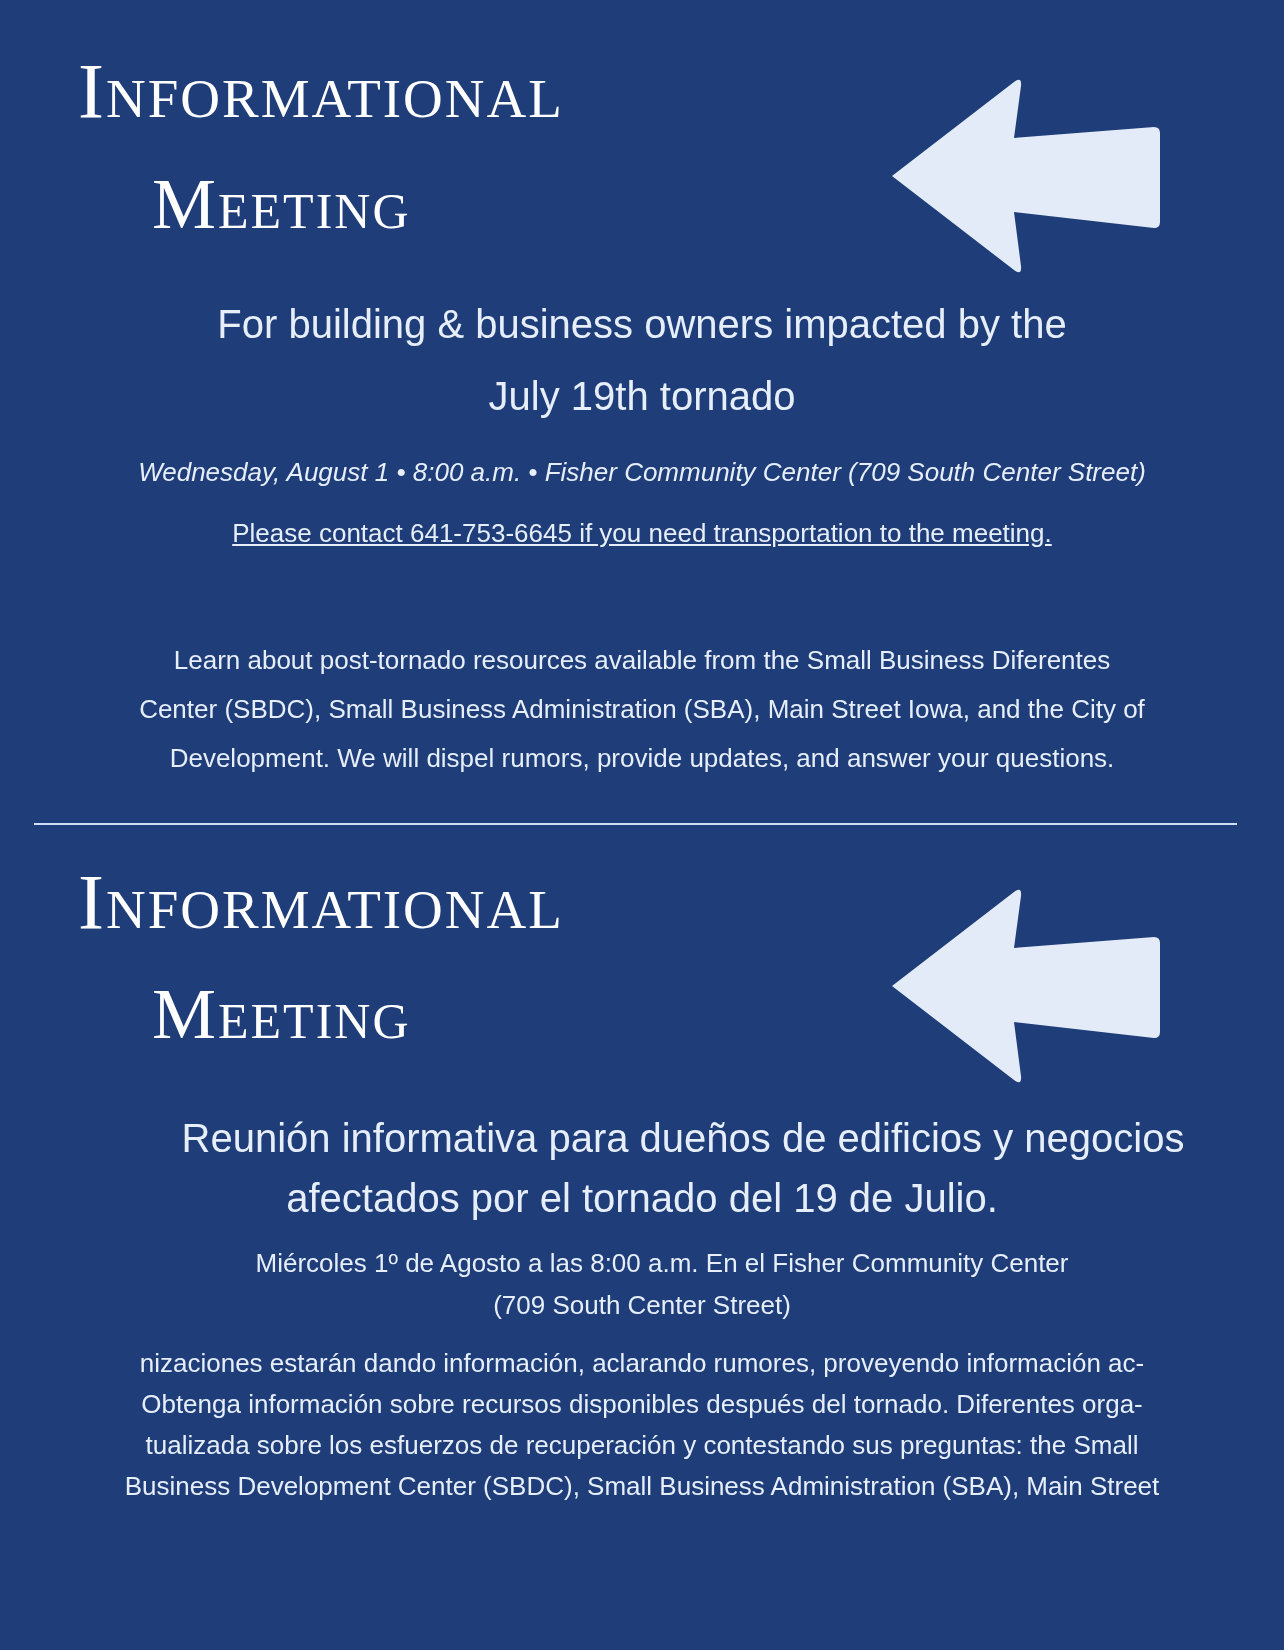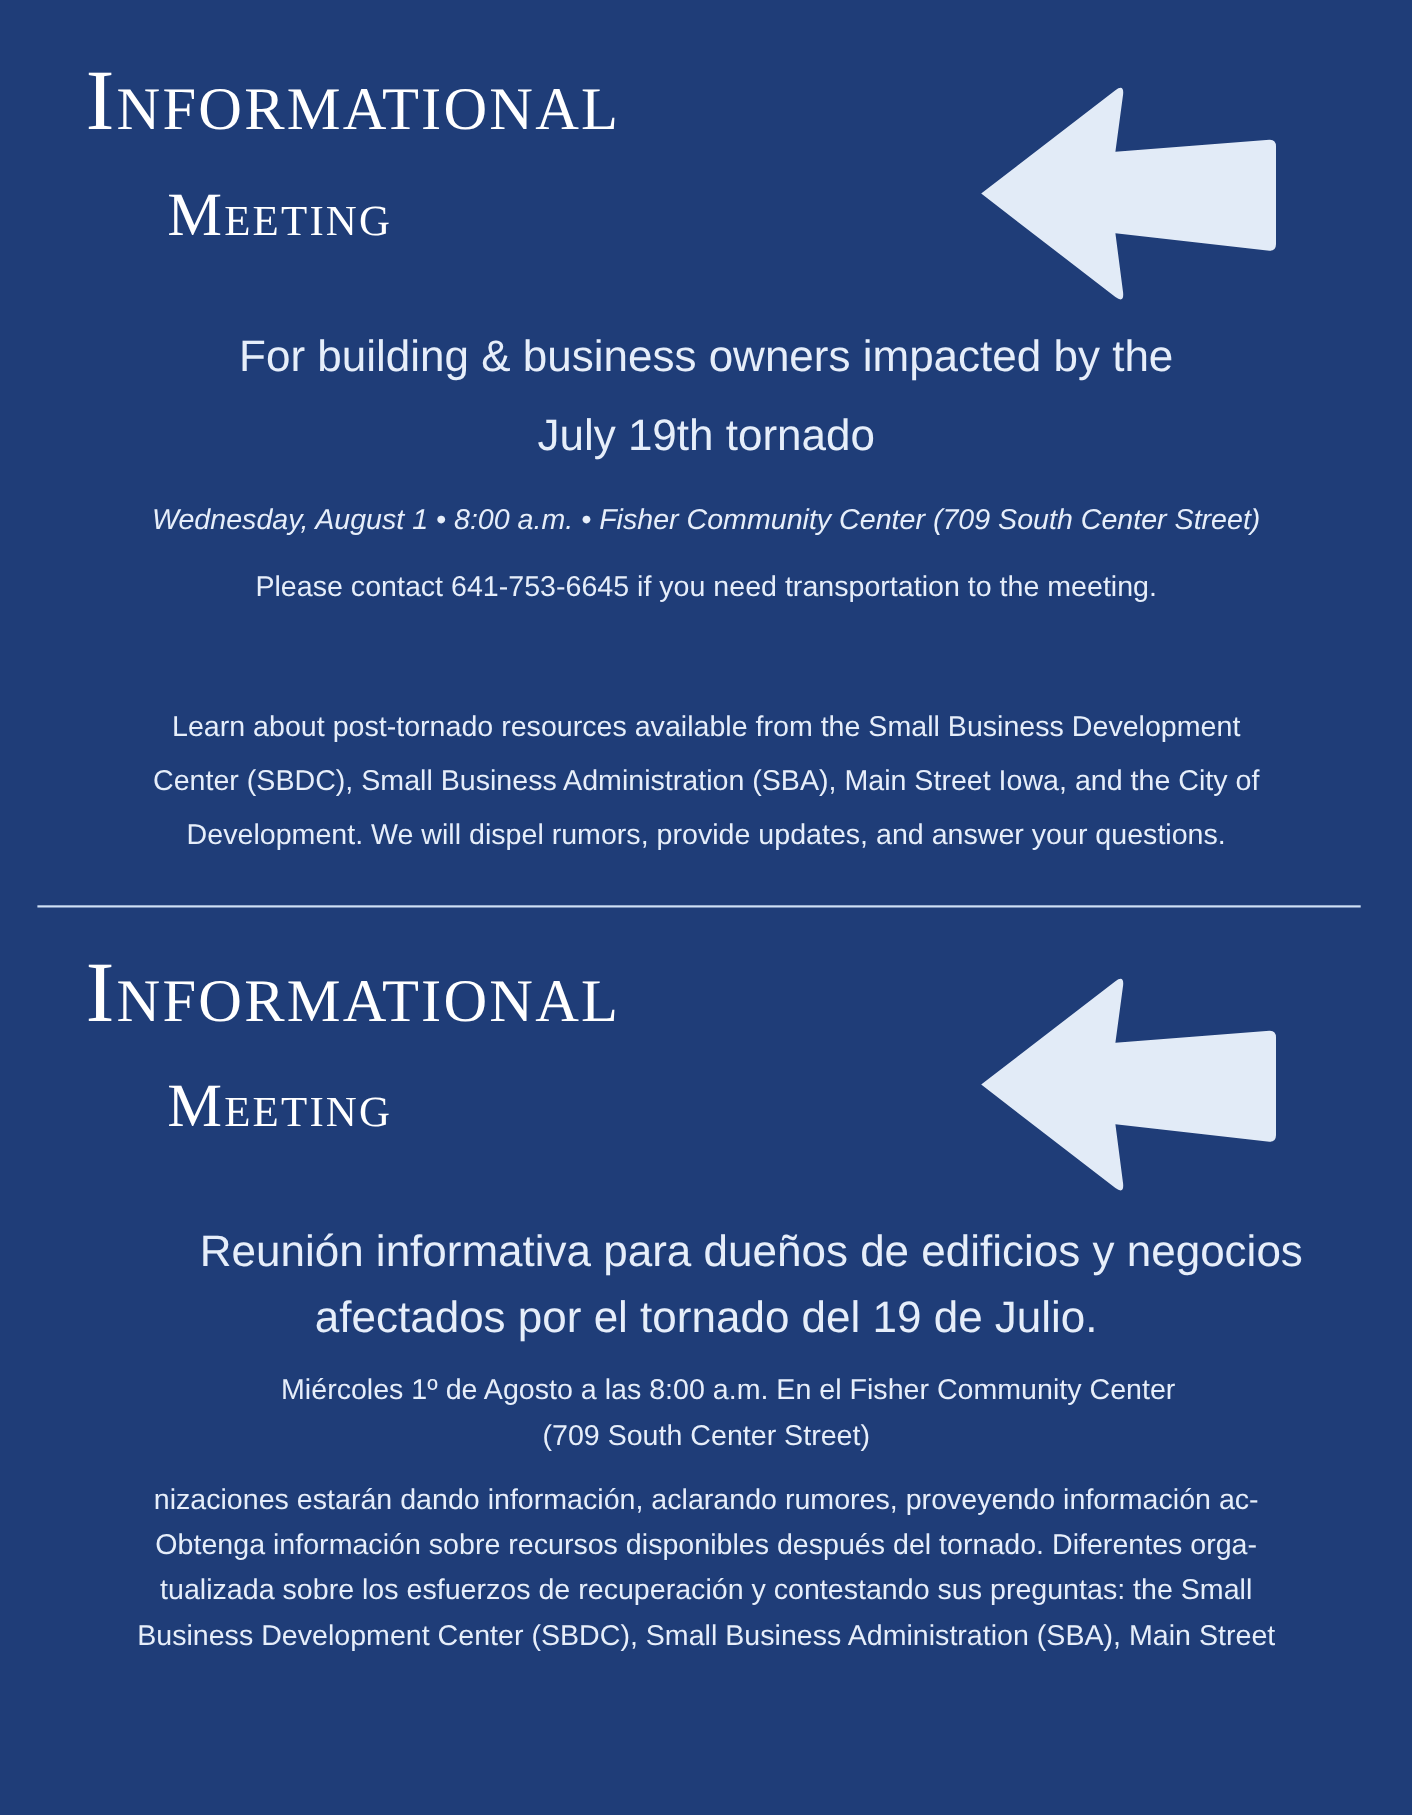--- a/index.html
+++ b/index.html
@@ -14,21 +14,21 @@
   .title {
     position:absolute;
     font-family:"Liberation Serif", "DejaVu Serif", serif;
     color:#ffffff;
     font-variant:small-caps;
     letter-spacing:2px;
     white-space:nowrap;
     line-height:1;
   }
   .title.line1 { left:78px; font-size:78px; }
-  .title.line2 { left:152px; font-size:56px; }
+  .title.line2 { left:152px; font-size:72px; }
   .arrow { position:absolute; }
   .center-text {
     position:absolute; left:0; width:1284px;
     text-align:center;
     white-space:nowrap;
   }
   .subtitle { font-size:40px; color:#e6eefa; }
   .detail { font-size:26px; color:#e6eefa; }
   .para {
     position:absolute; left:30px; width:1224px;
@@ -45,24 +45,24 @@
 <div class="title line1" style="top:52px;">Informational</div>
 <div class="title line2" style="top:168px;">Meeting</div>
 
 <svg class="arrow" style="left:888px; top:72px;" width="272" height="202" viewBox="0 0 272 202">
   <path d="M 4 104 L 126 10 Q 134 4 133 14 L 126 66 L 266 55 Q 272 55 272 61 L 272 150 Q 272 156 266 156 L 126 140 L 133 194 Q 134 204 126 198 Z" fill="#e2ebf7"></path>
 </svg>
 
 <div class="center-text subtitle" style="top:302px;">For building &amp; business owners impacted by the</div>
 <div class="center-text subtitle" style="top:374px;">July 19th tornado</div>
 <div class="center-text detail" style="top:457px;font-style:italic;">Wednesday, August 1 • 8:00 a.m. • Fisher Community Center (709 South Center Street)</div>
-<div class="center-text detail" style="top:518px;">Please contact 641-753-6645 if you need transportation to the meeting.</div>
+<div class="center-text detail" style="top:518px;text-decoration:underline;">Please contact 641-753-6645 if you need transportation to the meeting.</div>
 
 <div class="para" style="top:636px; line-height:49px;">
-  <div>Learn about post-tornado resources available from the Small Business Development</div>
+  <div>Learn about post-tornado resources available from the Small Business Diferentes</div>
   <div>Center (SBDC), Small Business Administration (SBA), Main Street Iowa, and the City of</div>
   <div>Development. We will dispel rumors, provide updates, and answer your questions.</div>
 </div>
 
 <div class="divider"></div>
 
 <div class="title line1" style="top:863px;">Informational</div>
 <div class="title line2" style="top:978px;">Meeting</div>
 
 <svg class="arrow" style="left:888px; top:882px;" width="272" height="202" viewBox="0 0 272 202">

